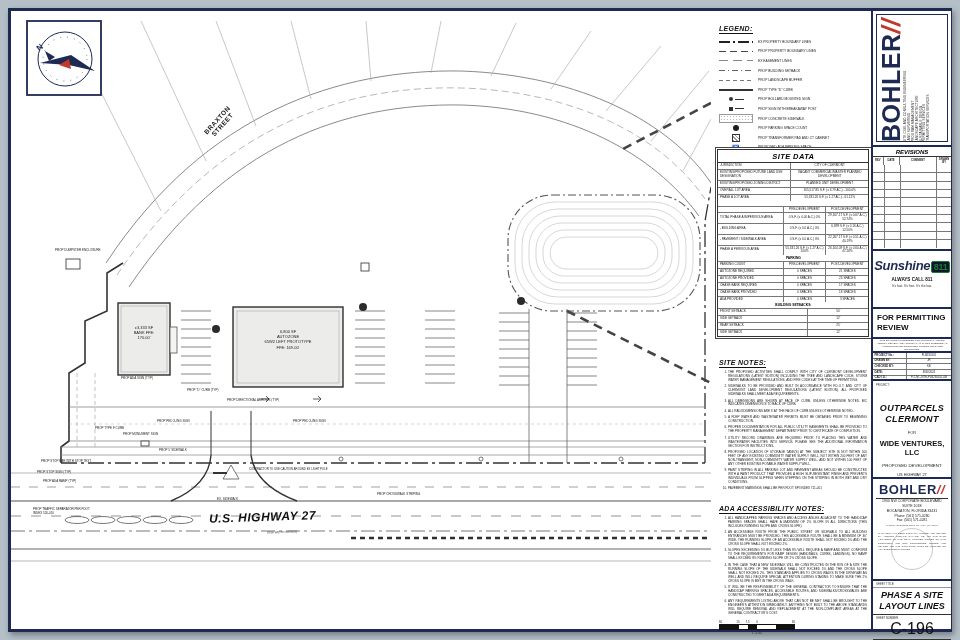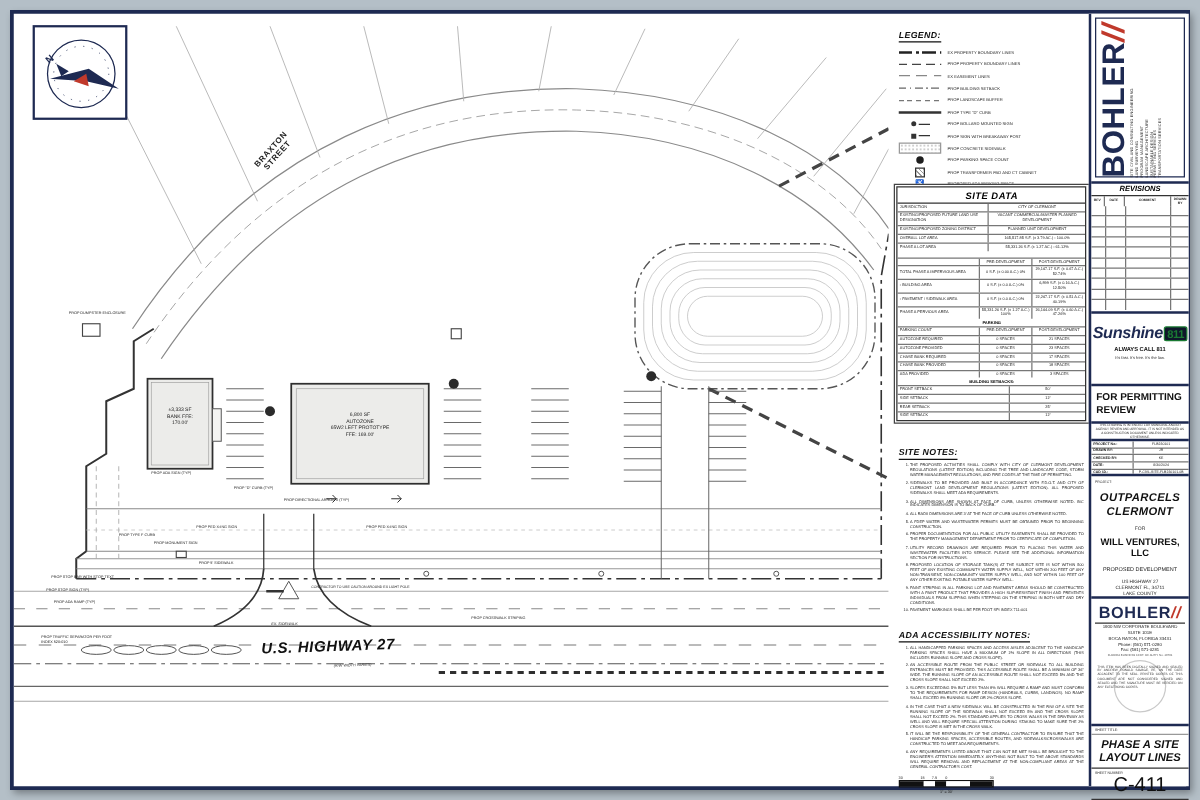--- a/index.html
+++ b/index.html
@@ -84,21 +84,21 @@
   .sun-line2{font-size:3.2px;margin-top:2px;color:#333;}
   .sec-permit{height:30px;display:flex;align-items:center;justify-content:center;text-align:left;}
   .permit-text{font-size:8px;font-weight:bold;color:#111;line-height:1.2;width:70px;}
   .sec-disclaimer{height:14px;display:flex;align-items:center;}
   .tiny-disc{font-size:2.5px;line-height:1.2;text-align:center;color:#333;padding:0 3px;}
   .sec-projinfo{height:28px;}
   .proj-info .t-cell{font-size:2.8px;padding:.6px 1.5px;}
   .proj-info .t-cell:first-child{font-weight:bold;}
   .sec-project{height:98px;padding:2px 3px;}
   .proj-label{font-size:2.8px;color:#333;}
-  .proj-name{font-size:9px;font-weight:bold;font-style:italic;text-align:center;margin-top:6px;line-height:1.25;color:#111;letter-spacing:.3px;}
+  .proj-name{font-size:9px;font-weight:bold;font-style:italic;text-align:center;margin-top:16px;line-height:1.25;color:#111;letter-spacing:.3px;}
   .proj-for{font-size:4px;text-align:center;margin:4px 0;color:#333;}
   .proj-client{font-size:7.5px;font-weight:bold;text-align:center;line-height:1.3;color:#111;}
   .proj-type{font-size:4.4px;text-align:center;margin-top:5px;line-height:1.35;color:#222;}
   .proj-addr div{font-size:3.8px;text-align:center;line-height:1.35;color:#222;}
   .proj-addr{margin-top:4px;}
   .sec-firm{height:102px;padding:3px;}
   .firm-logo{font-size:13px;font-weight:bold;color:#1e2a52;text-align:center;letter-spacing:.5px;border-bottom:1px solid #333;padding-bottom:1px;}
   .firm-logo .slash{color:#c0392b;font-style:italic;}
   .firm-addr div{font-size:3.5px;text-align:center;line-height:1.4;color:#222;}
   .firm-phone{font-size:3.4px;text-align:center;line-height:1.4;color:#222;}
@@ -596,21 +596,21 @@
             <div class="t-cell" style="width: 42%;">CAD I.D.:</div>
             <div class="t-cell t-center" style="width: 58%;">P-CIVL-SITE-FLB230101-0B</div>
           </div>
         </div>
     </div>
 
     <div class="tb-sec sec-project">
       <div class="proj-label">PROJECT:</div>
       <div class="proj-name">OUTPARCELS CLERMONT</div>
       <div class="proj-for">FOR</div>
-      <div class="proj-client">WILL VENTURES, LLC</div>
+      <div class="proj-client">WIDE VENTURES, LLC</div>
       <div class="proj-type">PROPOSED DEVELOPMENT</div>
       <div class="proj-addr">
           <div>US HIGHWAY 27</div>
           <div>CLERMONT FL, 34711</div>
           <div>LAKE COUNTY</div>
         </div>
     </div>
 
     <div class="tb-sec sec-firm">
       <div class="firm-logo"><span>BOHLER</span><span class="slash">//</span></div>
@@ -625,17 +625,17 @@
       <div class="seal-wrap">
         <div class="seal-circle"></div>
         <div class="seal-text">THIS ITEM HAS BEEN DIGITALLY SIGNED AND SEALED BY ANDREW RONALD SAVAGE, PE, ON THE DATE ADJACENT TO THE SEAL. PRINTED COPIES OF THIS DOCUMENT ARE NOT CONSIDERED SIGNED AND SEALED AND THE SIGNATURE MUST BE VERIFIED ON ANY ELECTRONIC COPIES.</div>
       </div>
     </div>
 
     <div class="tb-sec sec-sheet">
       <div class="sheet-title-label">SHEET TITLE:</div>
       <div class="sheet-title">PHASE A SITE LAYOUT LINES</div>
       <div class="sheet-num-label">SHEET NUMBER</div>
-      <div class="sheet-num">C-411</div>
+      <div class="sheet-num">C-196</div>
       <div class="org-date">ORG. DATE - 8/30/2024</div>
     </div>
   </div>
 </div>
 
 </body></html>

